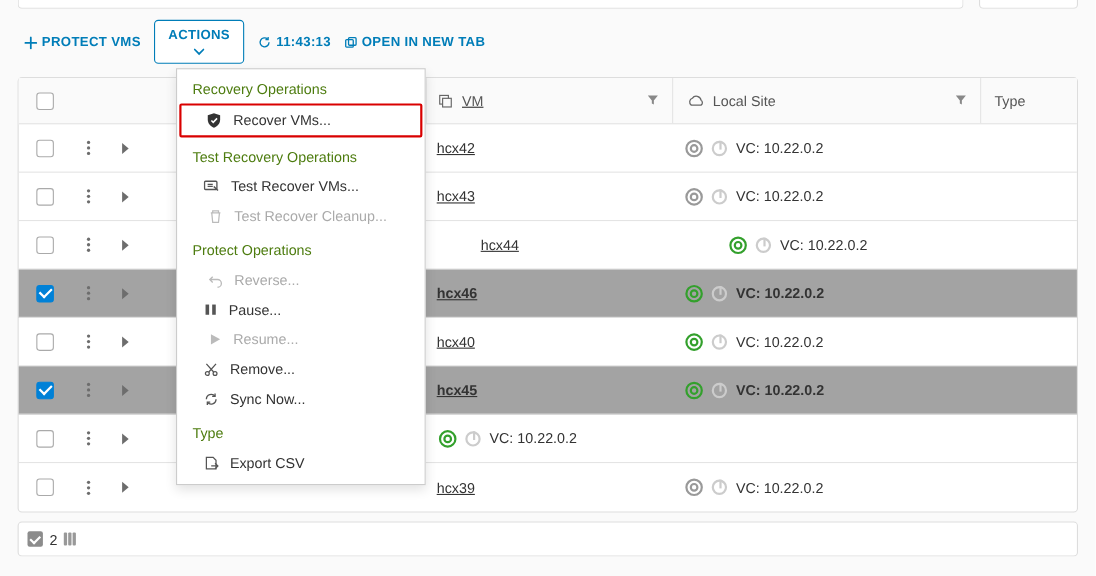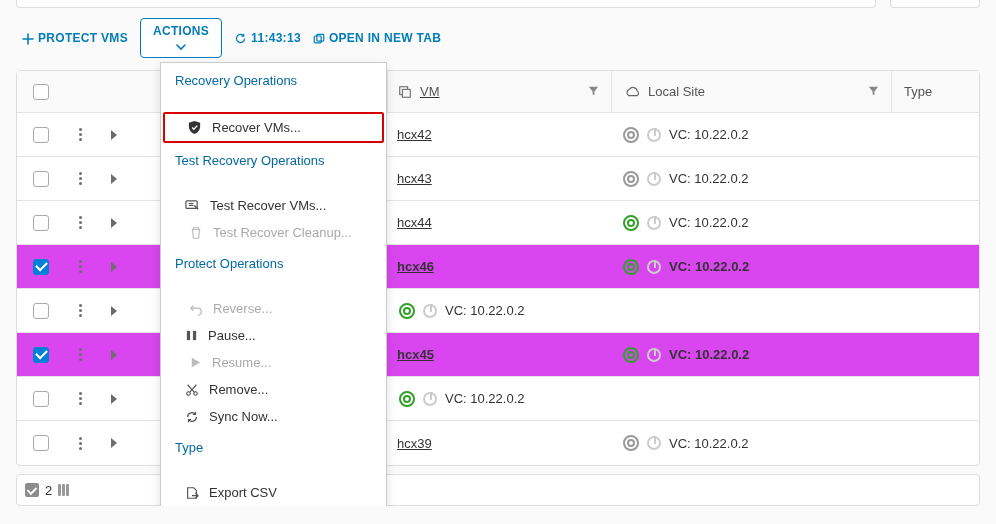--- a/index.html
+++ b/index.html
@@ -90,21 +90,21 @@
   .col-site  { width: 280px; display: flex; align-items: center; gap: 8px; padding-left: 12px; border-left: 1px solid #e4e4e4; height: 100%; position: relative;}
   .col-type  { flex: 1; display: flex; align-items: center; padding-left: 12px; border-left: 1px solid #e4e4e4; height: 100%; }
   .filter-icon { position: absolute; right: 12px; color: #888;}
   .data-row {
     display: flex;
     align-items: center;
     height: 44px;
     border-bottom: 1px solid #e4e4e4;
   }
   .data-row:last-child { border-bottom: none; }
-  .data-row.selected { background: #d946ef; }
+  .data-row.selected { background: #a3a3a3; }
   .data-row .col-vm, .data-row .col-site, .data-row .col-type { border-left: 1px solid transparent;}
   .checkbox {
     width: 16px; height: 16px;
     border: 1px solid #aaa;
     border-radius: 3px;
     background: #fff;
     display: flex; align-items: center; justify-content: center;
   }
   .checkbox.checked {
     background: #0081d7;
@@ -156,22 +156,22 @@
     left: 143px;
     top: -9px;
     width: 227px;
     background: #fff;
     border: 1px solid #ccc;
     box-shadow: 0 4px 10px rgba(0,0,0,0.12);
     z-index: 10;
     padding-bottom: 6px;
   }
   .dd-section-title {
-    padding: 10px 14px 24px 14px;
-    color: #0369a1;
+    padding: 10px 14px 6px 14px;
+    color: #4d7c0f;
     font-size: 13px;
   }
   .dd-item {
     display: flex;
     align-items: center;
     gap: 10px;
     padding: 6px 14px 6px 24px;
     color: #333;
     cursor: pointer;
   }
@@ -451,21 +451,21 @@
           <div class="kebab">
             <span></span>
             <span></span>
             <span></span>
           </div>
         </div>
         <div class="col-caret">
           <div class="caret-right"></div>
         </div>
         <div class="col-gap"></div>
-        <div class="col-vm" style="border-left: none;">
+        <div class="col-vm" style="border-left: none; margin-left: 40px;">
           <span>hcx44</span>
         </div>
         <div class="col-site" style="border-left: none;">
           <div class="site-cell">
             <div class="status-ring green"></div>
             <div class="power-icon"></div>
             <span>VC: 10.22.0.2</span>
           </div>
         </div>
         <div class="col-type" style="border-left: none;"></div>
@@ -505,20 +505,23 @@
           <div class="kebab">
             <span></span>
             <span></span>
             <span></span>
           </div>
         </div>
         <div class="col-caret">
           <div class="caret-right"></div>
         </div>
         <div class="col-gap"></div>
+        <div class="col-vm" style="border-left: none;">
+          <span>hcx40</span>
+        </div>
         <div class="col-site" style="border-left: none;">
           <div class="site-cell">
             <div class="status-ring green"></div>
             <div class="power-icon"></div>
             <span>VC: 10.22.0.2</span>
           </div>
         </div>
         <div class="col-type" style="border-left: none;"></div>
       </div>
       <div class="data-row selected">

